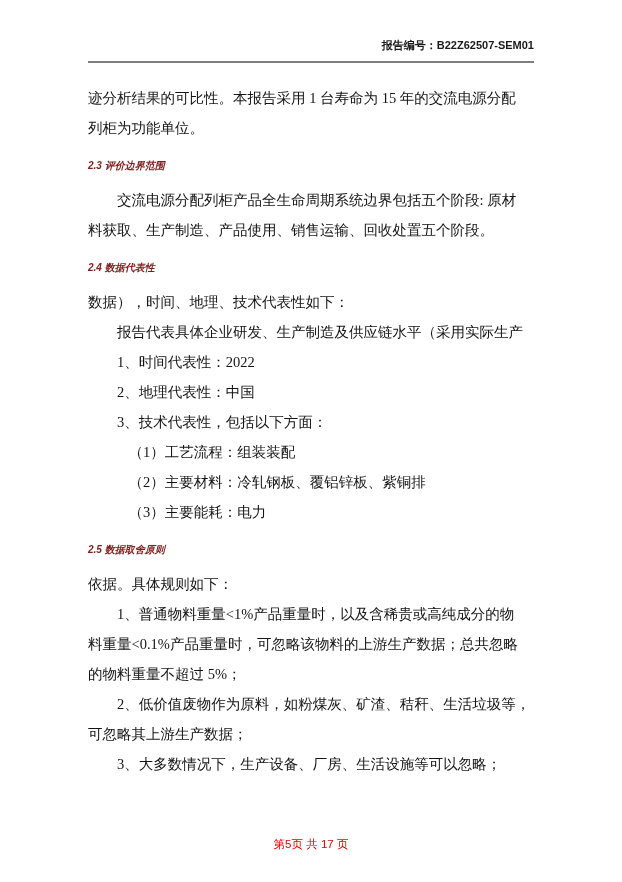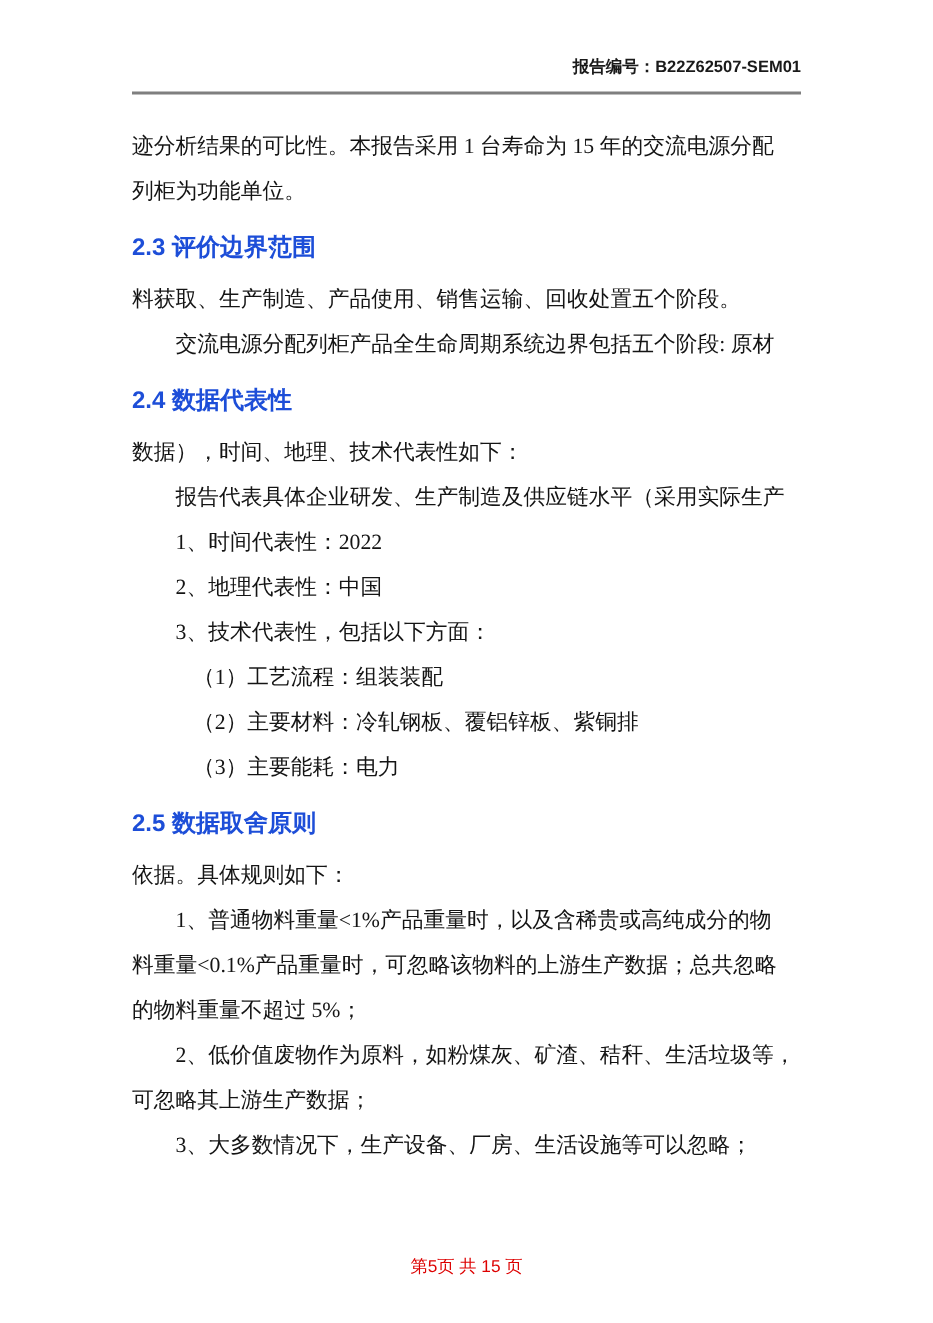--- a/index.html
+++ b/index.html
@@ -29,25 +29,26 @@
     font-size: 14.5px;
     line-height: 30px;
     white-space: nowrap;
     text-align: left;
   }
   .indent1 { padding-left: 2em; }
   .indent2 { padding-left: 2.8em; }
   .section-heading {
     font-family: "Liberation Sans", "DejaVu Sans", sans-serif;
     font-weight: bold;
-    font-size: 16px;
+    font-size: 10px;
     line-height: 30px;
     margin-top: 8px;
     margin-bottom: 4px;
-    color: #1d4ed8;
+    color: #7f1d1d;
+    font-style: italic;
   }
   .page-footer {
     position: absolute;
     left: 0;
     bottom: 30px;
     width: 100%;
     text-align: center;
     font-family: "Liberation Sans", "DejaVu Sans", sans-serif;
     font-size: 11.5px;
     color: #dd0000;
@@ -61,22 +62,22 @@
   <div class="report-header">
     <span>报告编号：B22Z62507-SEM01</span>
   </div>
 
   <div class="content">
 
     <div class="line">迹分析结果的可比性。本报告采用 1 台寿命为 15 年的交流电源分配</div>
     <div class="line">列柜为功能单位。</div>
 
     <div class="section-heading">2.3 评价边界范围</div>
+    <div class="line indent1">交流电源分配列柜产品全生命周期系统边界包括五个阶段: 原材</div>
     <div class="line">料获取、生产制造、产品使用、销售运输、回收处置五个阶段。</div>
-    <div class="line indent1">交流电源分配列柜产品全生命周期系统边界包括五个阶段: 原材</div>
 
     <div class="section-heading">2.4 数据代表性</div>
     <div class="line">数据），时间、地理、技术代表性如下：</div>
     <div class="line indent1">报告代表具体企业研发、生产制造及供应链水平（采用实际生产</div>
     <div class="line indent1">1、时间代表性：2022</div>
     <div class="line indent1">2、地理代表性：中国</div>
     <div class="line indent1">3、技术代表性，包括以下方面：</div>
     <div class="line indent2">（1）工艺流程：组装装配</div>
     <div class="line indent2">（2）主要材料：冷轧钢板、覆铝锌板、紫铜排</div>
     <div class="line indent2">（3）主要能耗：电力</div>
@@ -86,16 +87,16 @@
     <div class="line indent1">1、普通物料重量&lt;1%产品重量时，以及含稀贵或高纯成分的物</div>
     <div class="line">料重量&lt;0.1%产品重量时，可忽略该物料的上游生产数据；总共忽略</div>
     <div class="line">的物料重量不超过 5%；</div>
     <div class="line indent1">2、低价值废物作为原料，如粉煤灰、矿渣、秸秆、生活垃圾等，</div>
     <div class="line">可忽略其上游生产数据；</div>
     <div class="line indent1">3、大多数情况下，生产设备、厂房、生活设施等可以忽略；</div>
 
   </div>
 
   <div class="page-footer">
-    <span>第5页 共 15 页</span>
+    <span>第5页 共 17 页</span>
   </div>
 
 </div>
 
 </body></html>

